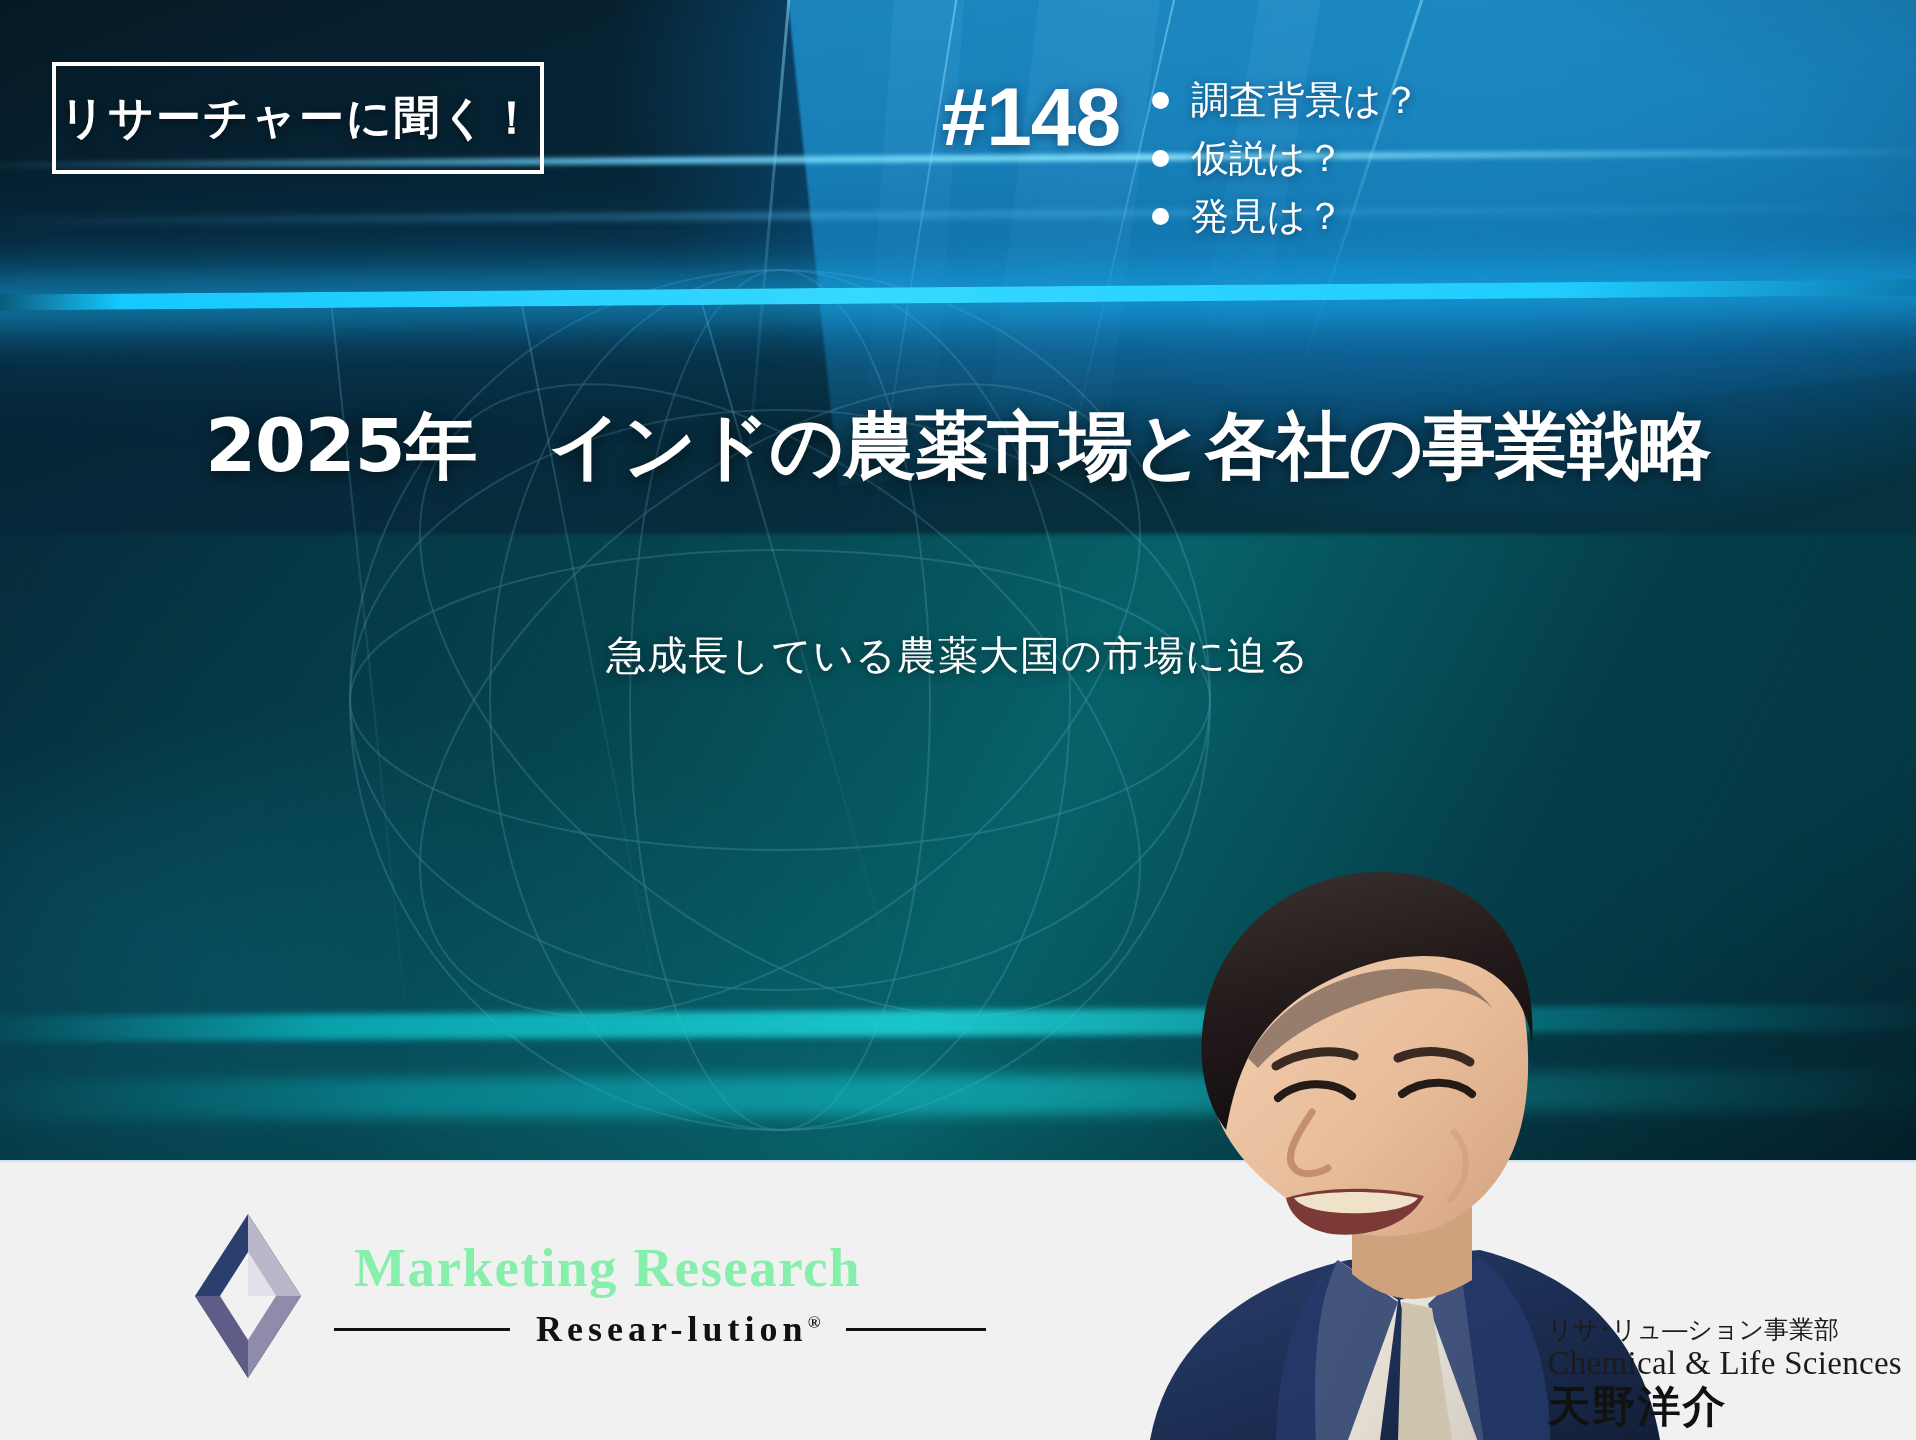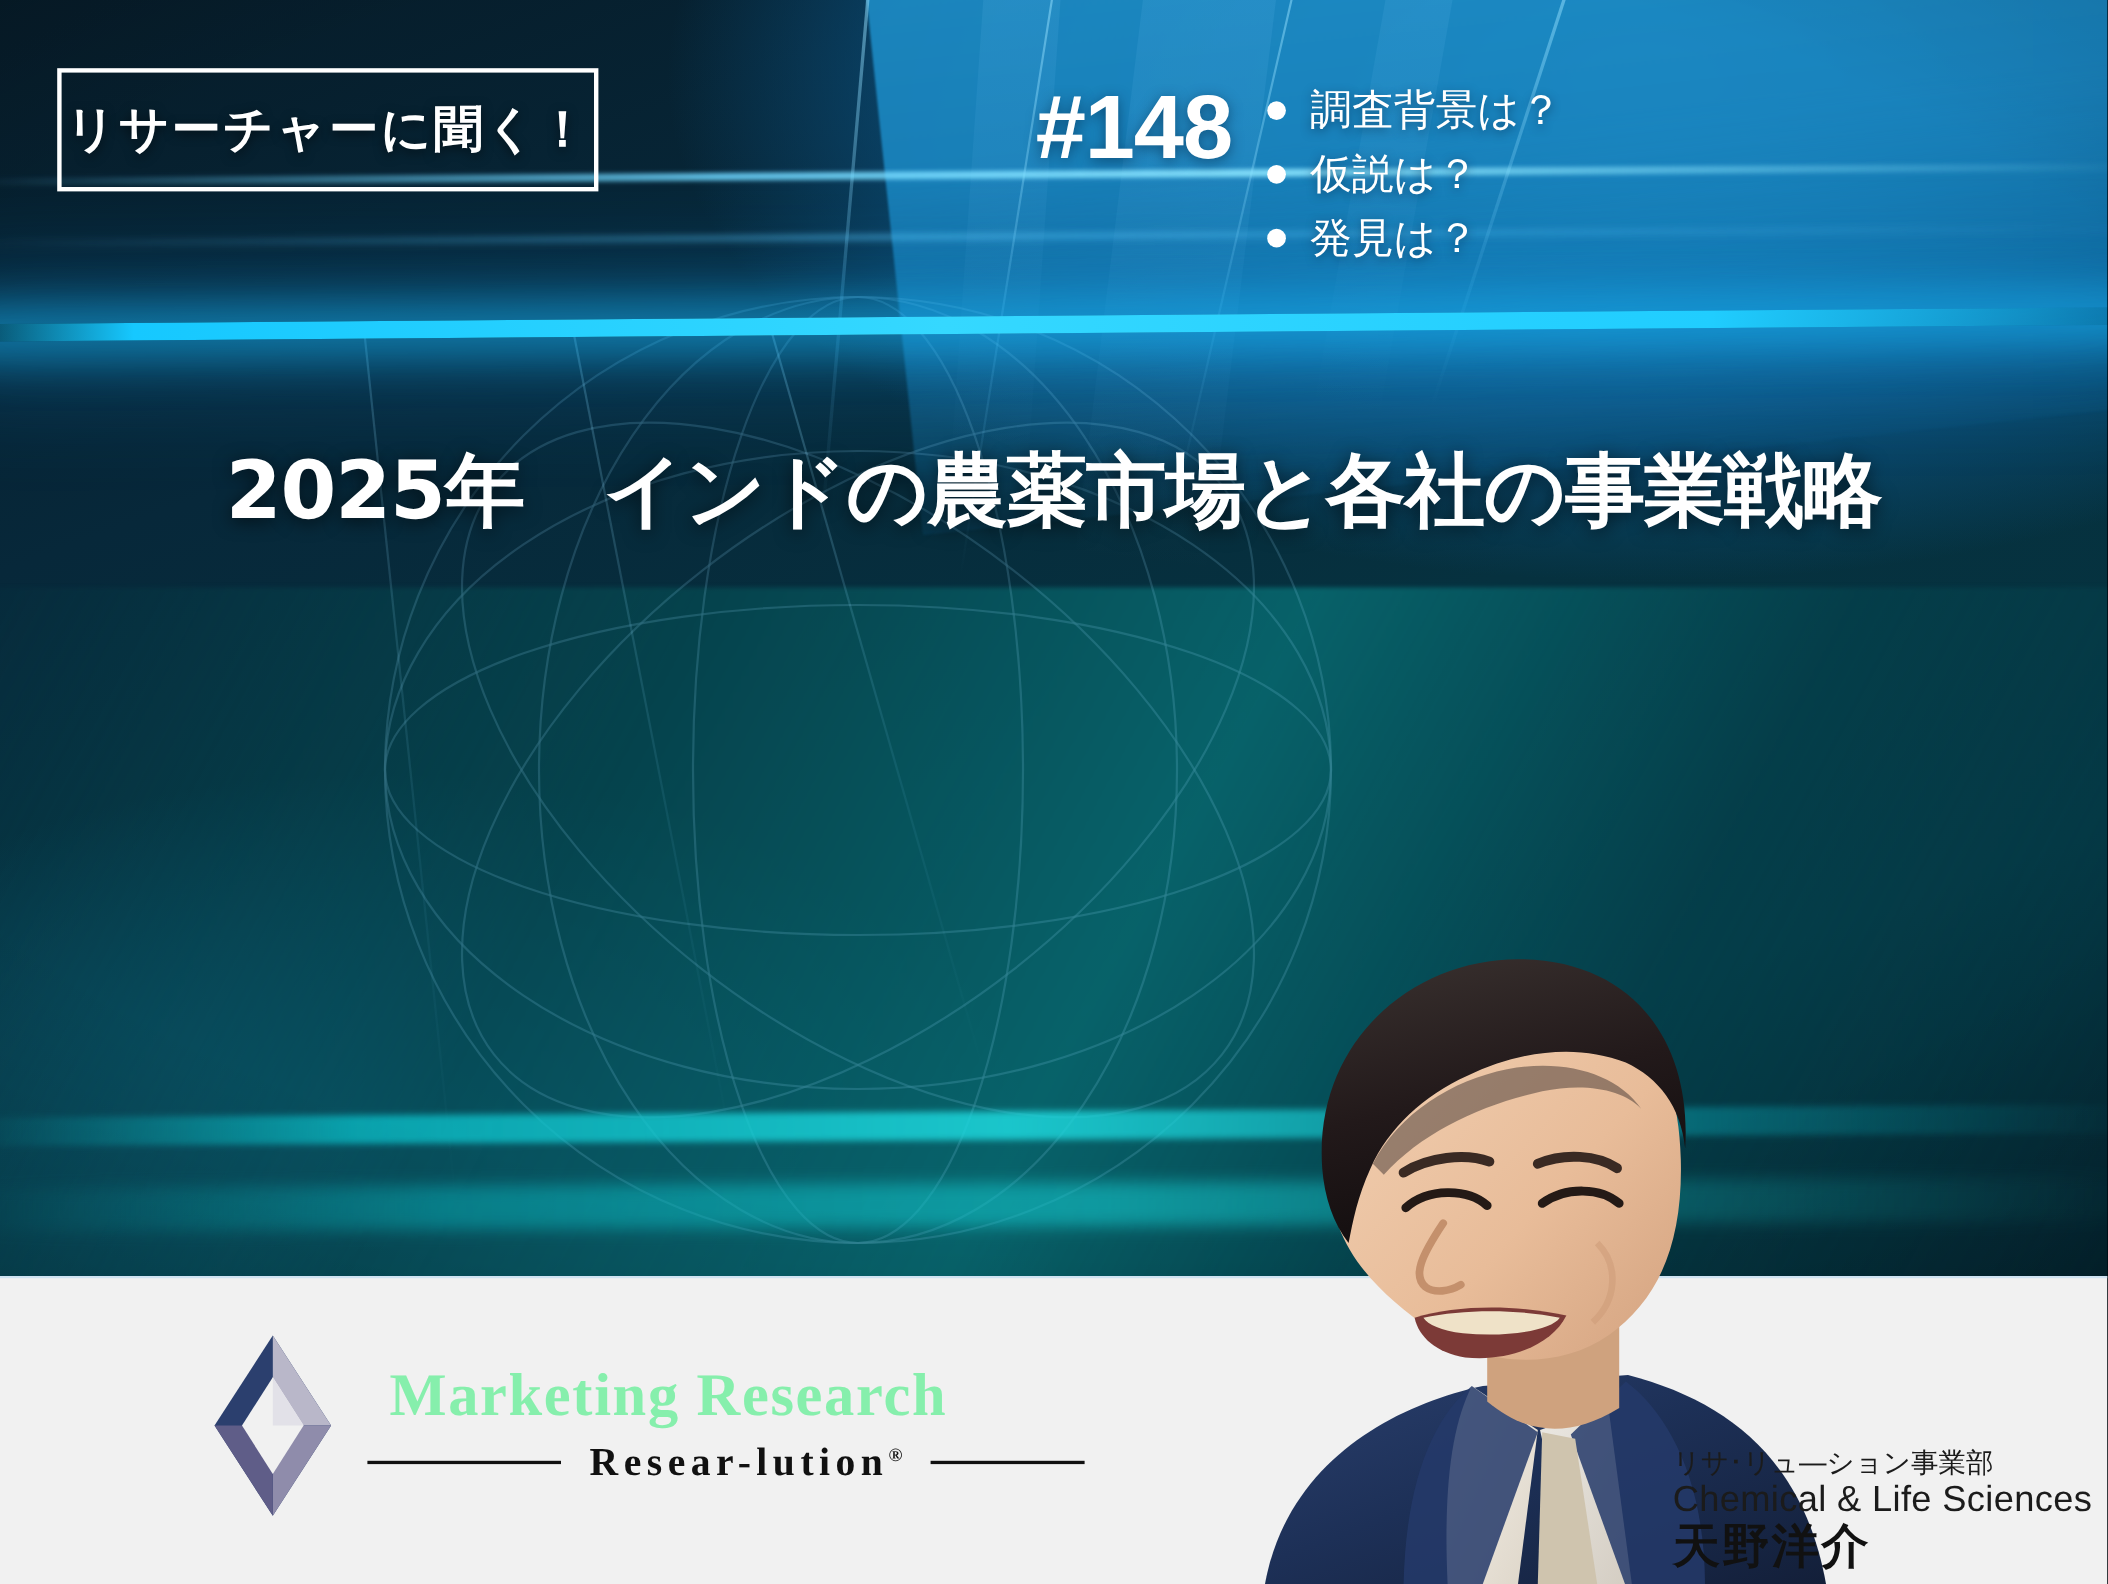--- a/index.html
+++ b/index.html
@@ -130,21 +130,21 @@
   .logo-rule.l{width:176px;margin-right:26px;}
   .logo-rule.r{width:140px;margin-left:26px;}
   .logo-res{
     font-family:"Liberation Serif","DejaVu Serif",serif;font-size:36px;font-weight:700;
     color:#111;letter-spacing:5px;
   }
   .logo-res sup{font-size:17px;letter-spacing:0;}
 
   .signoff{position:absolute;right:14px;bottom:8px;z-index:9;line-height:1.16;}
   .signoff .dept{font-family:"DejaVu Sans","Liberation Sans",sans-serif;font-size:25px;color:#1b1b1b;}
-  .signoff .eng{font-family:Liberation Sans, sans-serif;font-size:33px;color:#1b1b1b;letter-spacing:.3px;}
+  .signoff .eng{font-family:Liberation Serif, serif;font-size:33px;color:#1b1b1b;letter-spacing:.3px;}
   .signoff .name{font-family:"DejaVu Sans","Liberation Sans",sans-serif;font-size:43px;font-weight:700;color:#111;letter-spacing:2px;}
 </style>
 </head>
 <body>
 
 <div class="stage">
 
   <div class="bg">
     <div class="bg-base"></div>
     <div class="bg-topblue"></div>
@@ -211,20 +211,21 @@
       <span class="dot"></span>
       <span>仮説は？</span>
     </li>
     <li>
       <span class="dot"></span>
       <span>発見は？</span>
     </li>
   </ul>
 
   <div class="title">2025年　インドの農薬市場と各社の事業戦略</div>
+  <div class="subtitle">急成長している農薬大国の市場に迫る</div>
 
   <div class="portrait">
     <svg viewBox="0 0 620 610" preserveAspectRatio="xMidYMax meet">
       <defs>
         <linearGradient id="skin" x1="0" y1="0" x2="1" y2="1">
           <stop offset="0%" stop-color="#f3d3b6"></stop>
             <stop offset="60%" stop-color="#e8bc99"></stop>
             <stop offset="100%" stop-color="#d3a27f"></stop>
         </linearGradient>
         <linearGradient id="hair" x1="0" y1="0" x2="0.3" y2="1">

